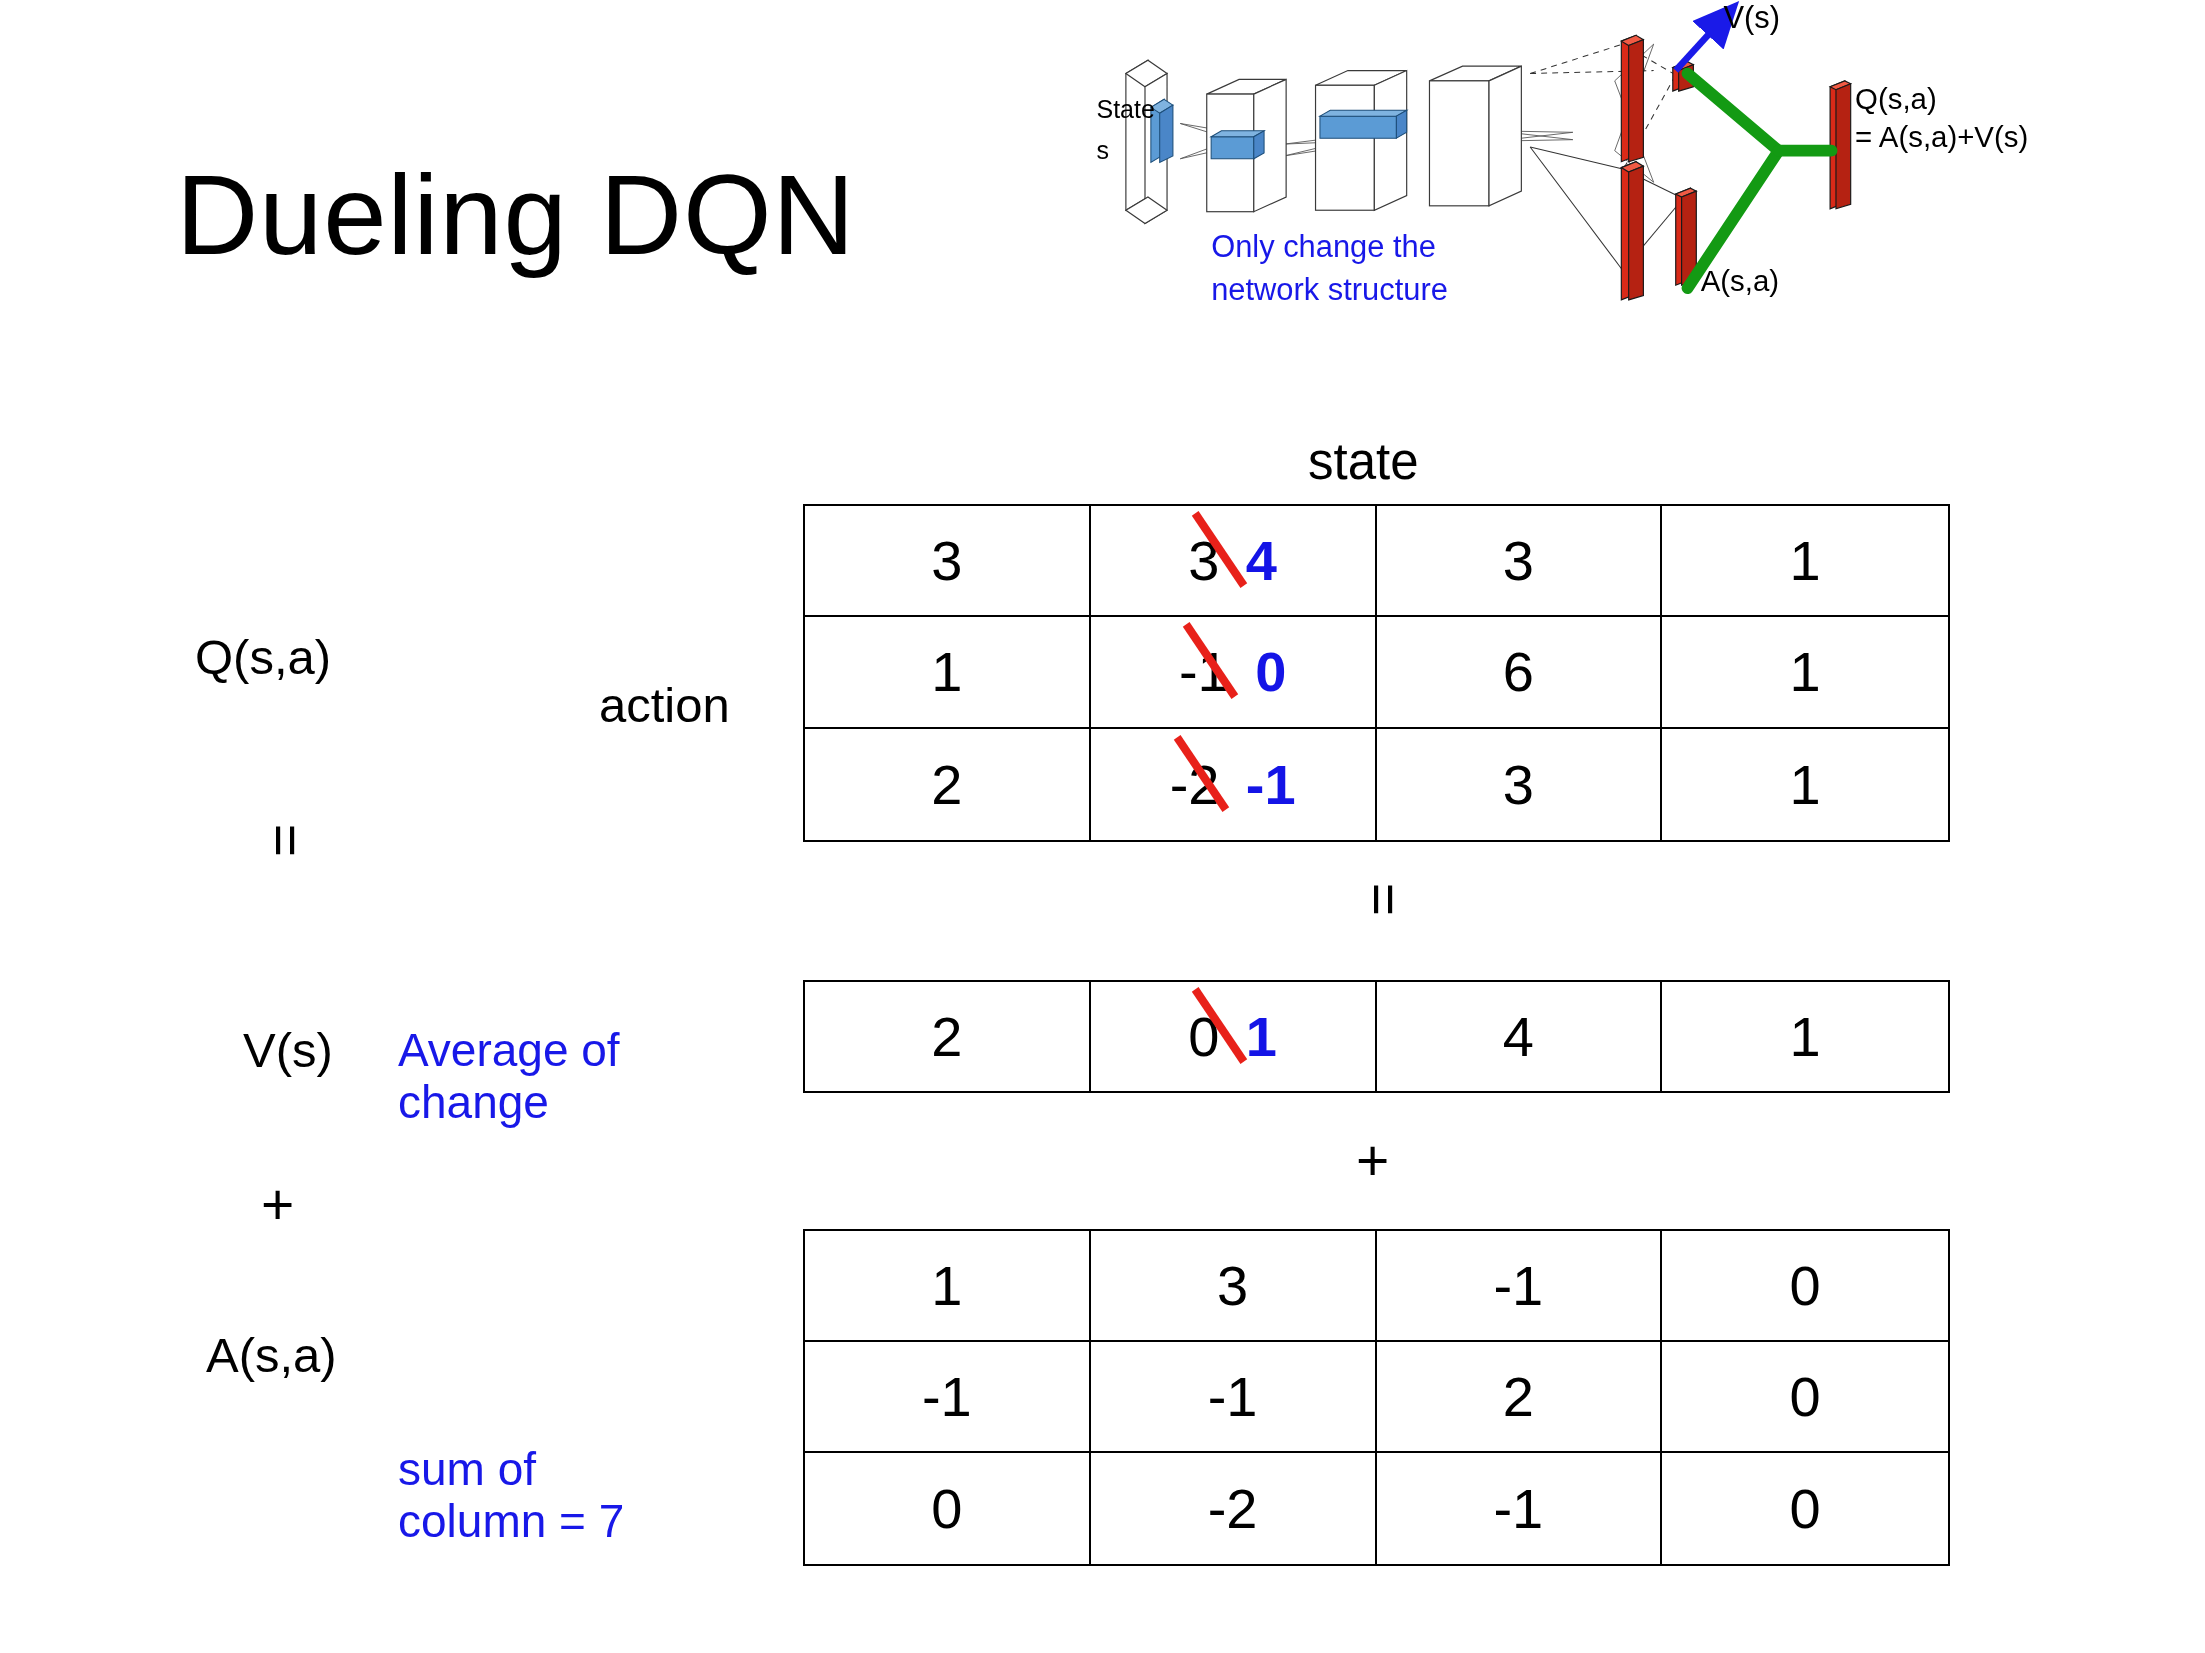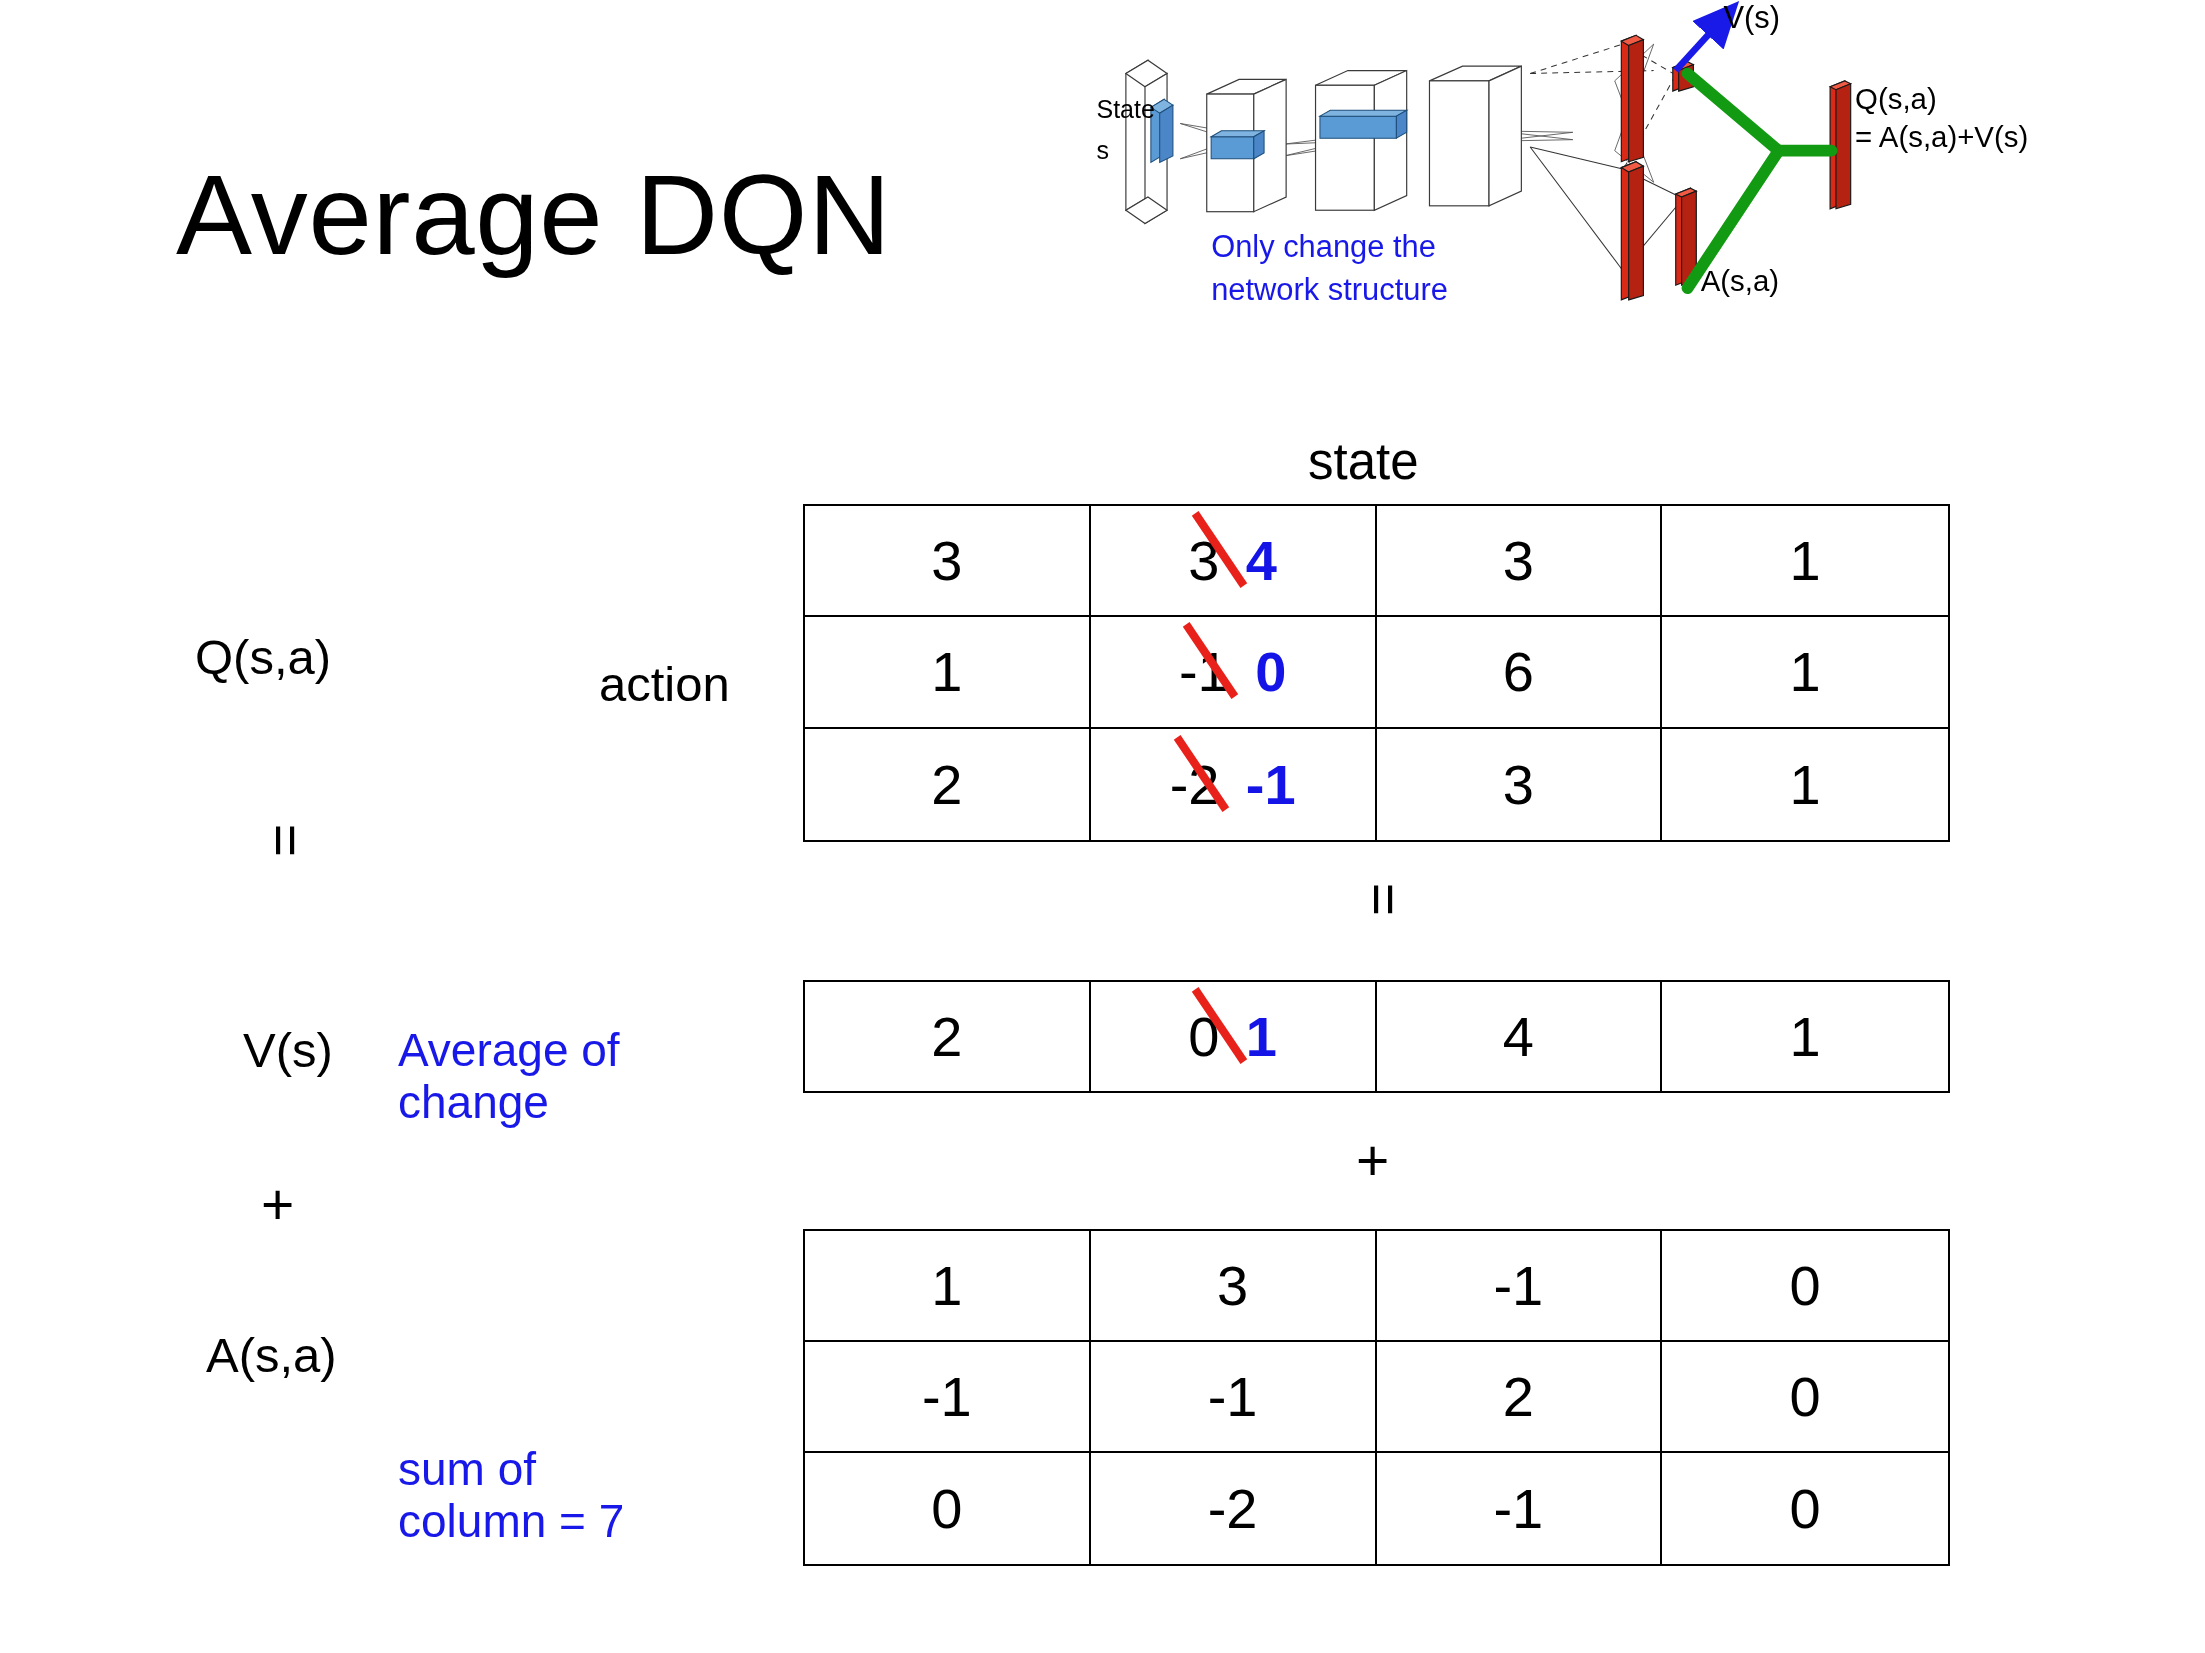--- a/index.html
+++ b/index.html
@@ -69,21 +69,21 @@
     position: absolute;
     font-size: 46px;
     font-weight: 400;
     color: #1818E8;
     line-height: 1.12;
     white-space: nowrap;
     margin-left: 16px;
   }
 
   #label-q      { left: 195px; top: 629px; }
-  #label-action { left: 599px; top: 656px; }
+  #label-action { left: 599px; top: 677px; }
   #eq-left      { left: 256px; top: 812px; width: 59px; text-align: center; }
   #label-v      { left: 243px; top: 1022px; }
   #note-average { left: 382px; top: 1025px; }
   #plus-left    { left: 261px; top: 1176px; }
   #label-a      { left: 206px; top: 1327px; }
   #note-sum     { left: 382px; top: 1444px; }
 
   
   #heading-state {
     position: absolute;
@@ -180,21 +180,21 @@
     top: 1229px;
     width: 1147px;
     height: 337px;
     grid-template-columns: repeat(4, 1fr);
     grid-template-rows: repeat(3, 1fr);
   }
 </style>
 </head>
 <body>
 
-<div id="slide-title">Average DQN</div>
+<div id="slide-title">Dueling DQN</div>
 
 <div id="net-diagram">
   <svg width="1110" height="419" viewBox="0 0 1510 570" xmlns="http://www.w3.org/2000/svg">
     <defs>
       <marker id="arrowblue" markerWidth="7" markerHeight="7" refX="3" refY="3.2" orient="auto">
         <path d="M0,0 L7,3.2 L0,6.4 z" fill="#1A1AE8"></path>
       </marker>
     </defs>
 
     <g stroke="#555555" stroke-width="1.2" fill="none">

